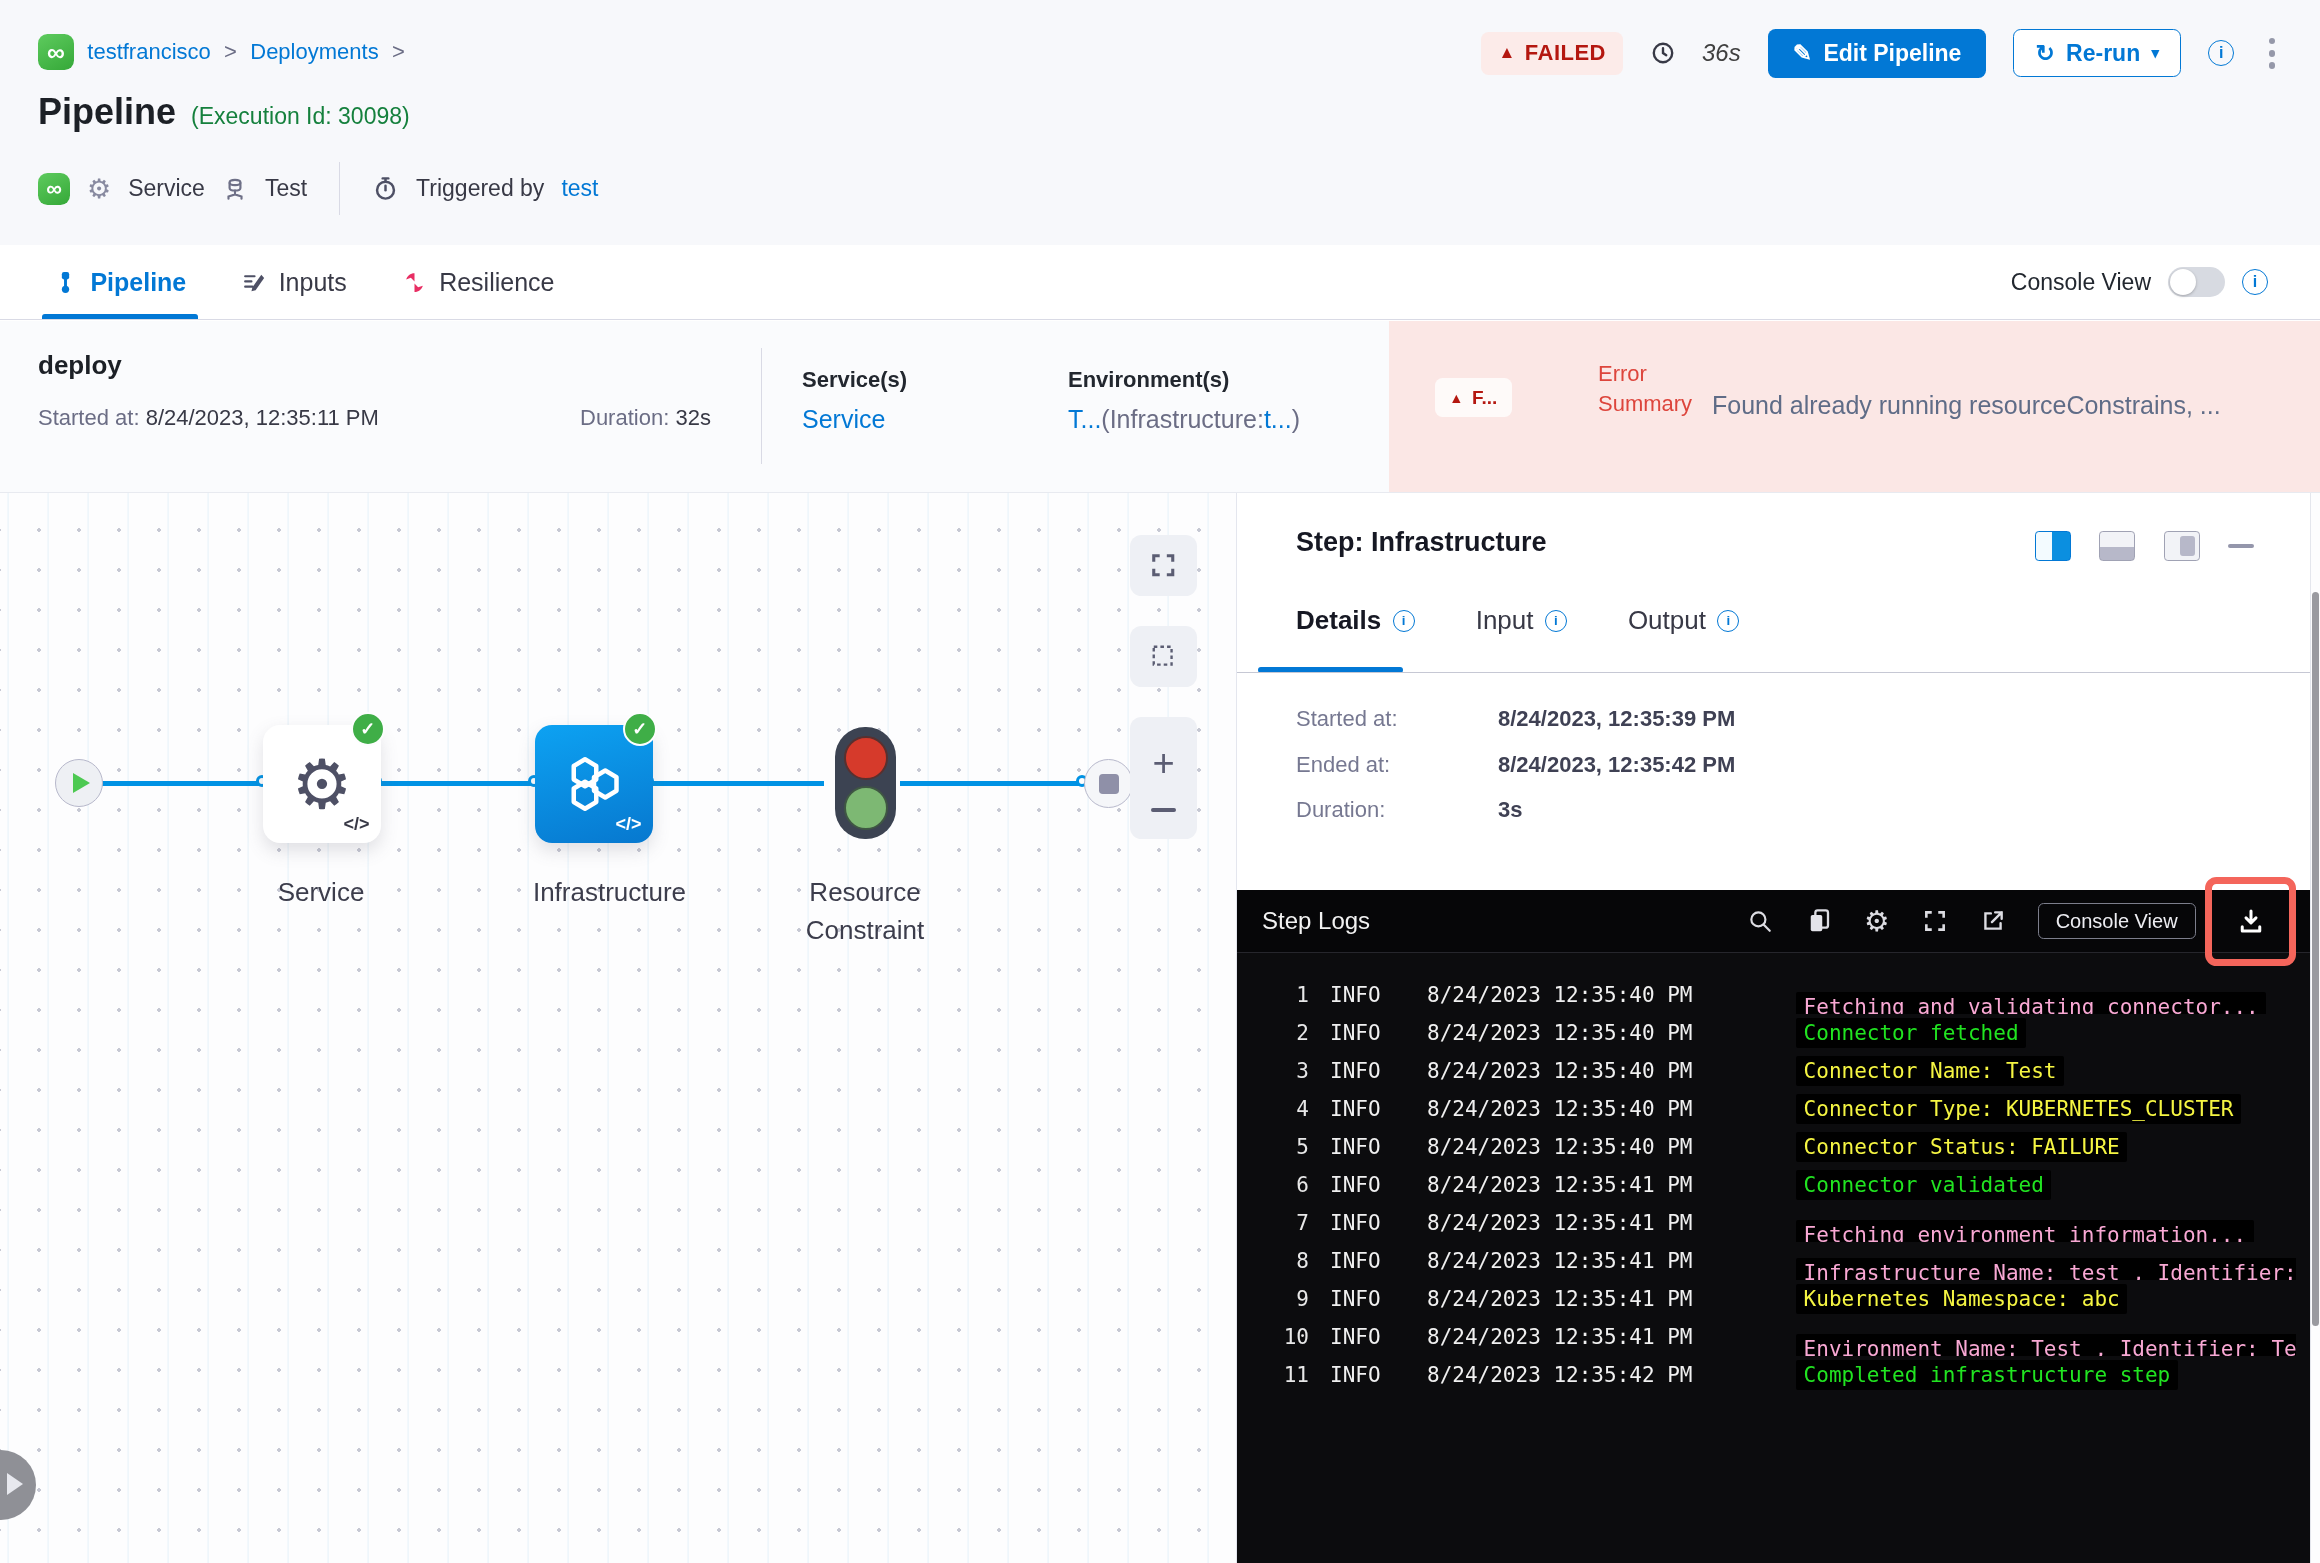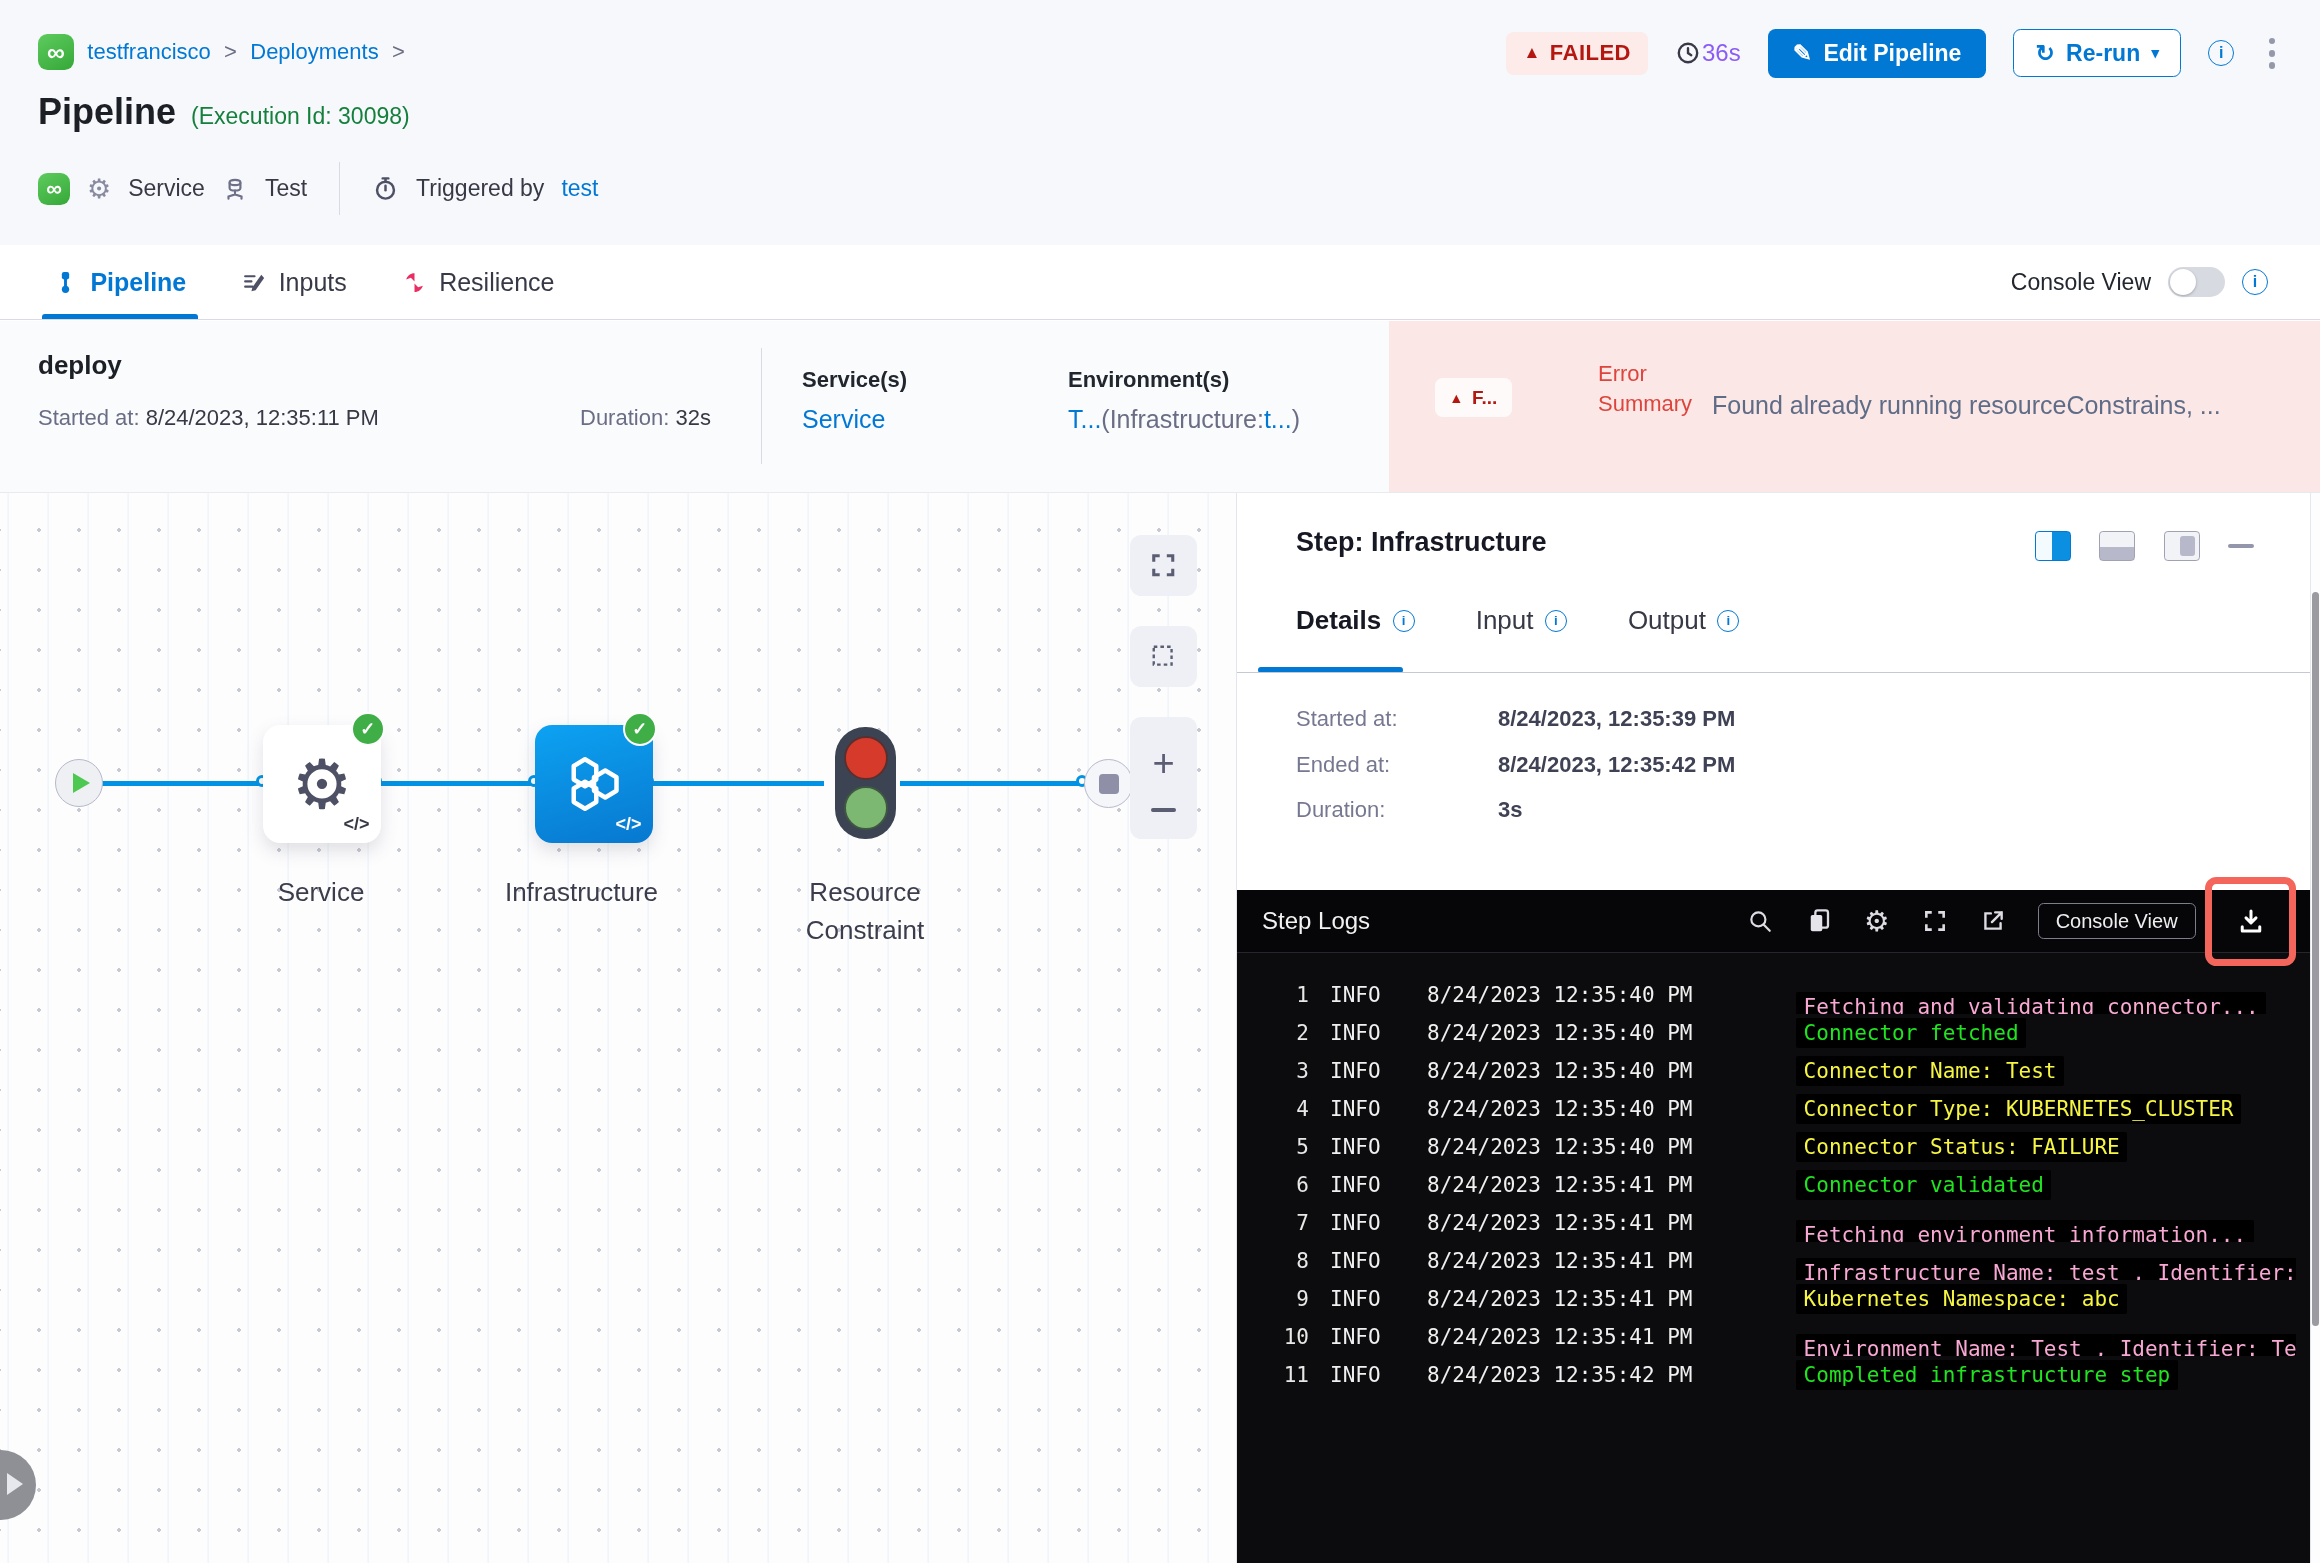--- a/index.html
+++ b/index.html
@@ -20,21 +20,21 @@
   .meta-row { position:absolute; left:38px; top:162px; display:flex; align-items:center; gap:17px; font-size:23px; color:#383946; }
   .meta-gear { font-size:27px; color:#888aa0; }
   .meta-div { width:1px; height:53px; background:#d9dae5; margin:0 15px; }
   .meta-muted { color:#383946; }
   .meta-link { color:#0278d5; }
 
   .header-right { position:absolute; right:38px; top:28.5px; display:flex; align-items:center; gap:27px; }
   .failed-badge { display:flex; align-items:center; gap:9.5px; background:#fcebe9; border-radius:7.6px; padding:8.6px 17px; }
   .failed-badge .warn { color:#b41710; font-size:17px; }
   .failed-badge .txt { color:#b41710; font-size:22px; font-weight:700; letter-spacing:0.5px; }
-  .duration-chip { display:flex; align-items:center; gap:1px; font-size:24px; color:#8b5cf6; }
+  .duration-chip { display:flex; align-items:center; gap:26px; font-size:24px; color:#404040;font-style:italic; }
   .btn-primary { display:flex; align-items:center; gap:11.4px; background:#0278d5; color:#fff; border:none; border-radius:7.6px; padding:11.4px 25px; font-size:23px; font-weight:600; cursor:pointer; font-family:inherit; }
   .btn-outline { display:flex; align-items:center; gap:11.4px; background:#fff; color:#0278d5; border:1.9px solid #0278d5; border-radius:7.6px; padding:9.5px 21px; font-size:23px; font-weight:600; cursor:pointer; font-family:inherit; }
   .btn-outline .caret { font-size:15px; }
   .info-i { width:26px; height:26px; border:1.9px solid #0278d5; border-radius:50%; color:#0278d5; font-size:16px; font-weight:700; display:inline-flex; align-items:center; justify-content:center; flex:none; }
   .info-i.sm { width:22px; height:22px; font-size:13.3px; }
   .kebab { display:flex; flex-direction:column; gap:5.7px; padding:3.8px 7.6px; cursor:pointer; }
   .kebab span { width:6.7px; height:6.7px; border-radius:50%; background:#9598a9; }
 
   
   .tabs-row { position:absolute; top:245px; left:0; right:0; height:75px; background:#fff; border-bottom:1px solid #d9dae5; }
@@ -314,21 +314,21 @@
         <span class="big-gear" style="font-size:0;">
           <svg width="72" height="72" viewBox="0 0 32 32" fill="none" stroke="#fff" stroke-width="2" stroke-linejoin="round">
             <polygon points="16,5 11,8 11,14 16,17 21,14 21,8" transform="translate(-4,0)"></polygon>
             <polygon points="16,5 11,8 11,14 16,17 21,14 21,8" transform="translate(5,5)"></polygon>
             <polygon points="16,5 11,8 11,14 16,17 21,14 21,8" transform="translate(-4,10)"></polygon>
           </svg>
         </span>
         <span class="code-tag white">&lt;/&gt;</span>
         <span class="check-badge">✓</span>
       </div>
-      <div class="node-label" style="left:434px;width:295px;">Infrastructure</div>
+      <div class="node-label" style="left:462px;width:295px;">Infrastructure</div>
 
       <div class="traffic-light">
         <div class="red"></div>
         <div class="green"></div>
       </div>
       <div class="node-label" style="left:751px;width:228px;">
         <div>Resource</div>
         <div>Constraint</div>
       </div>
 

